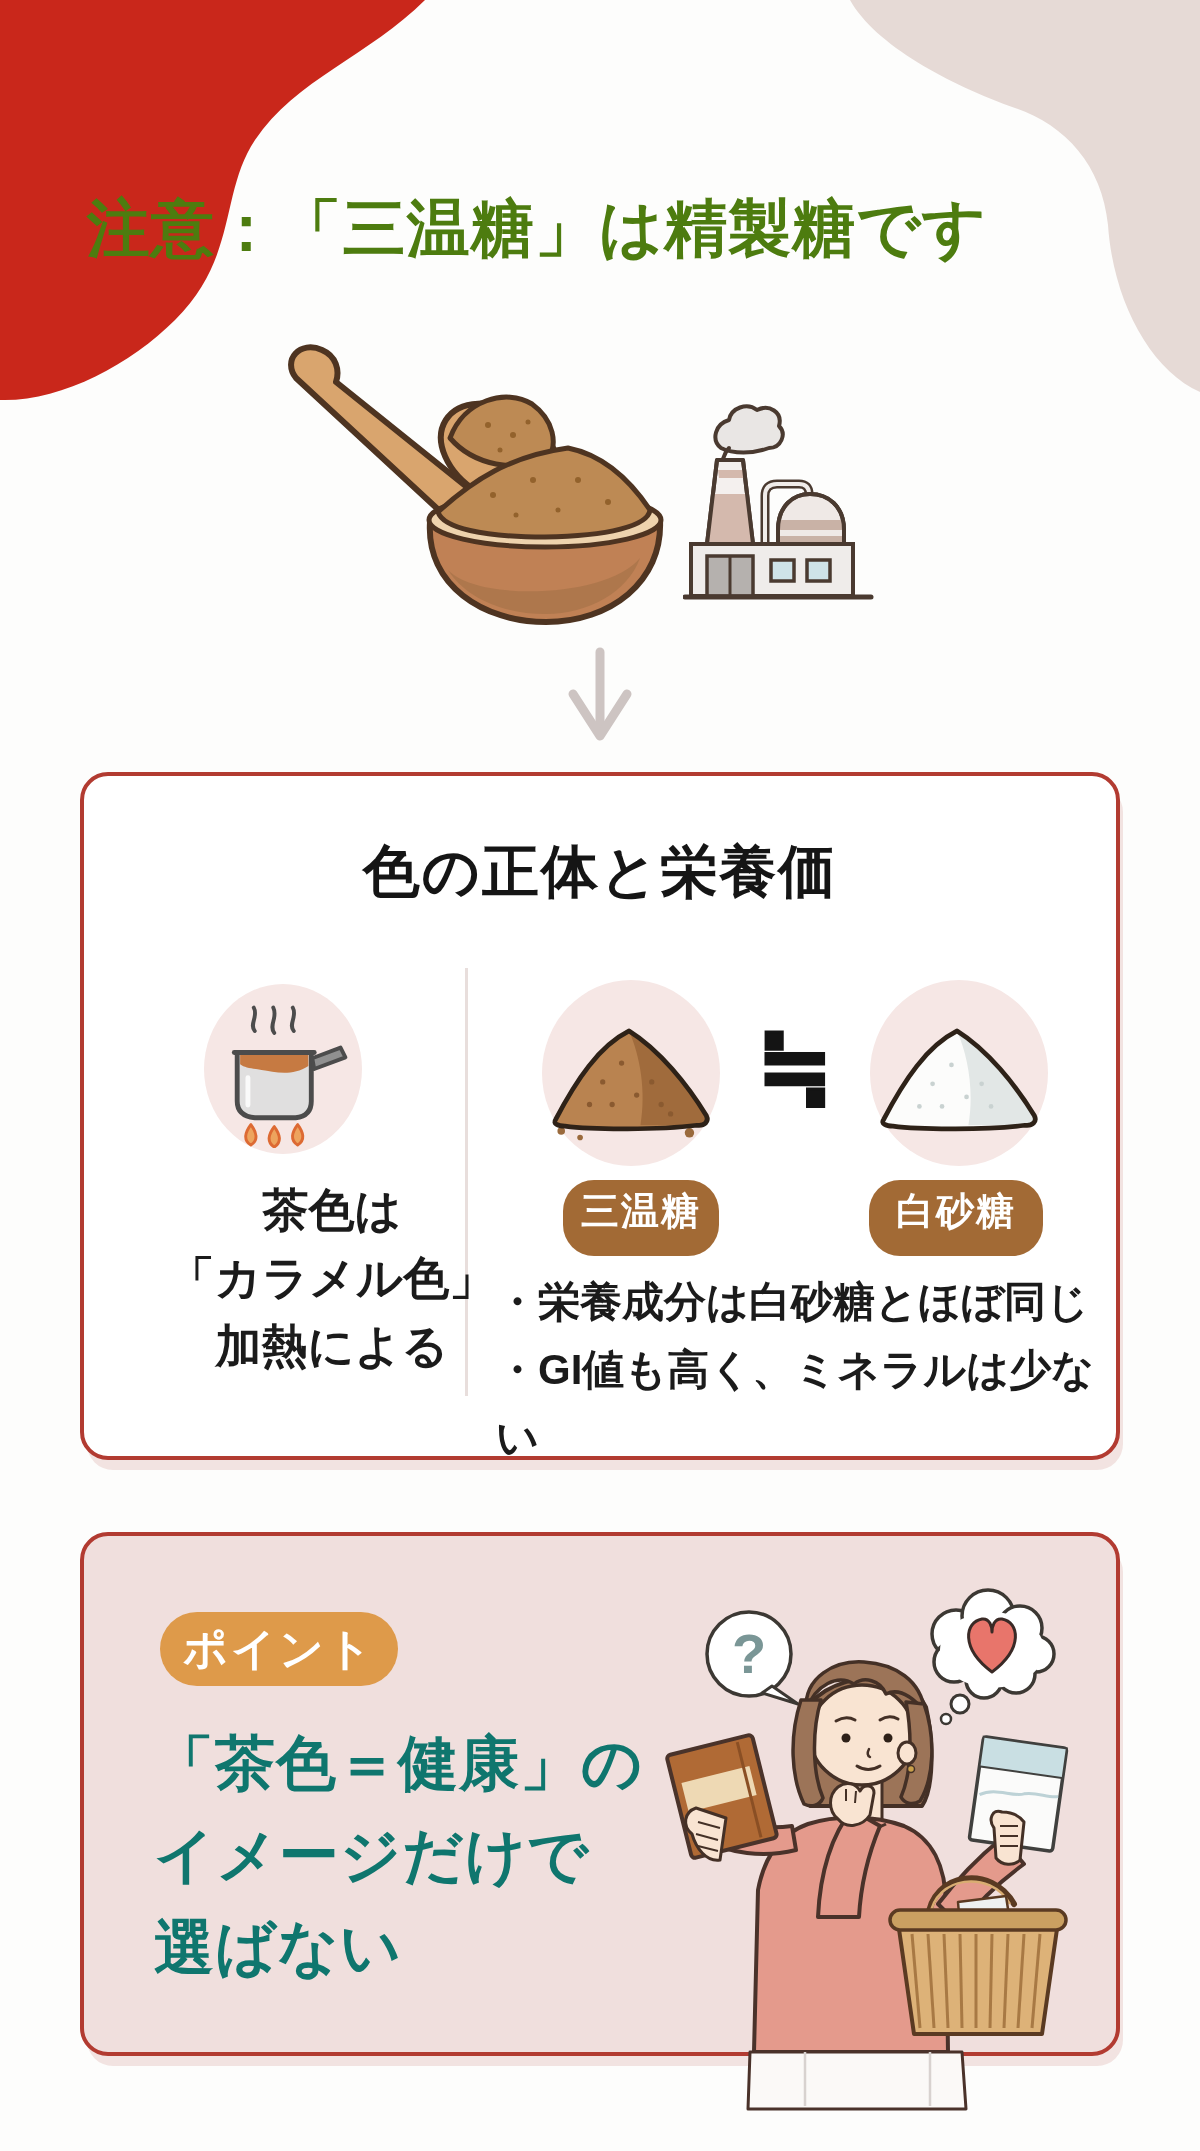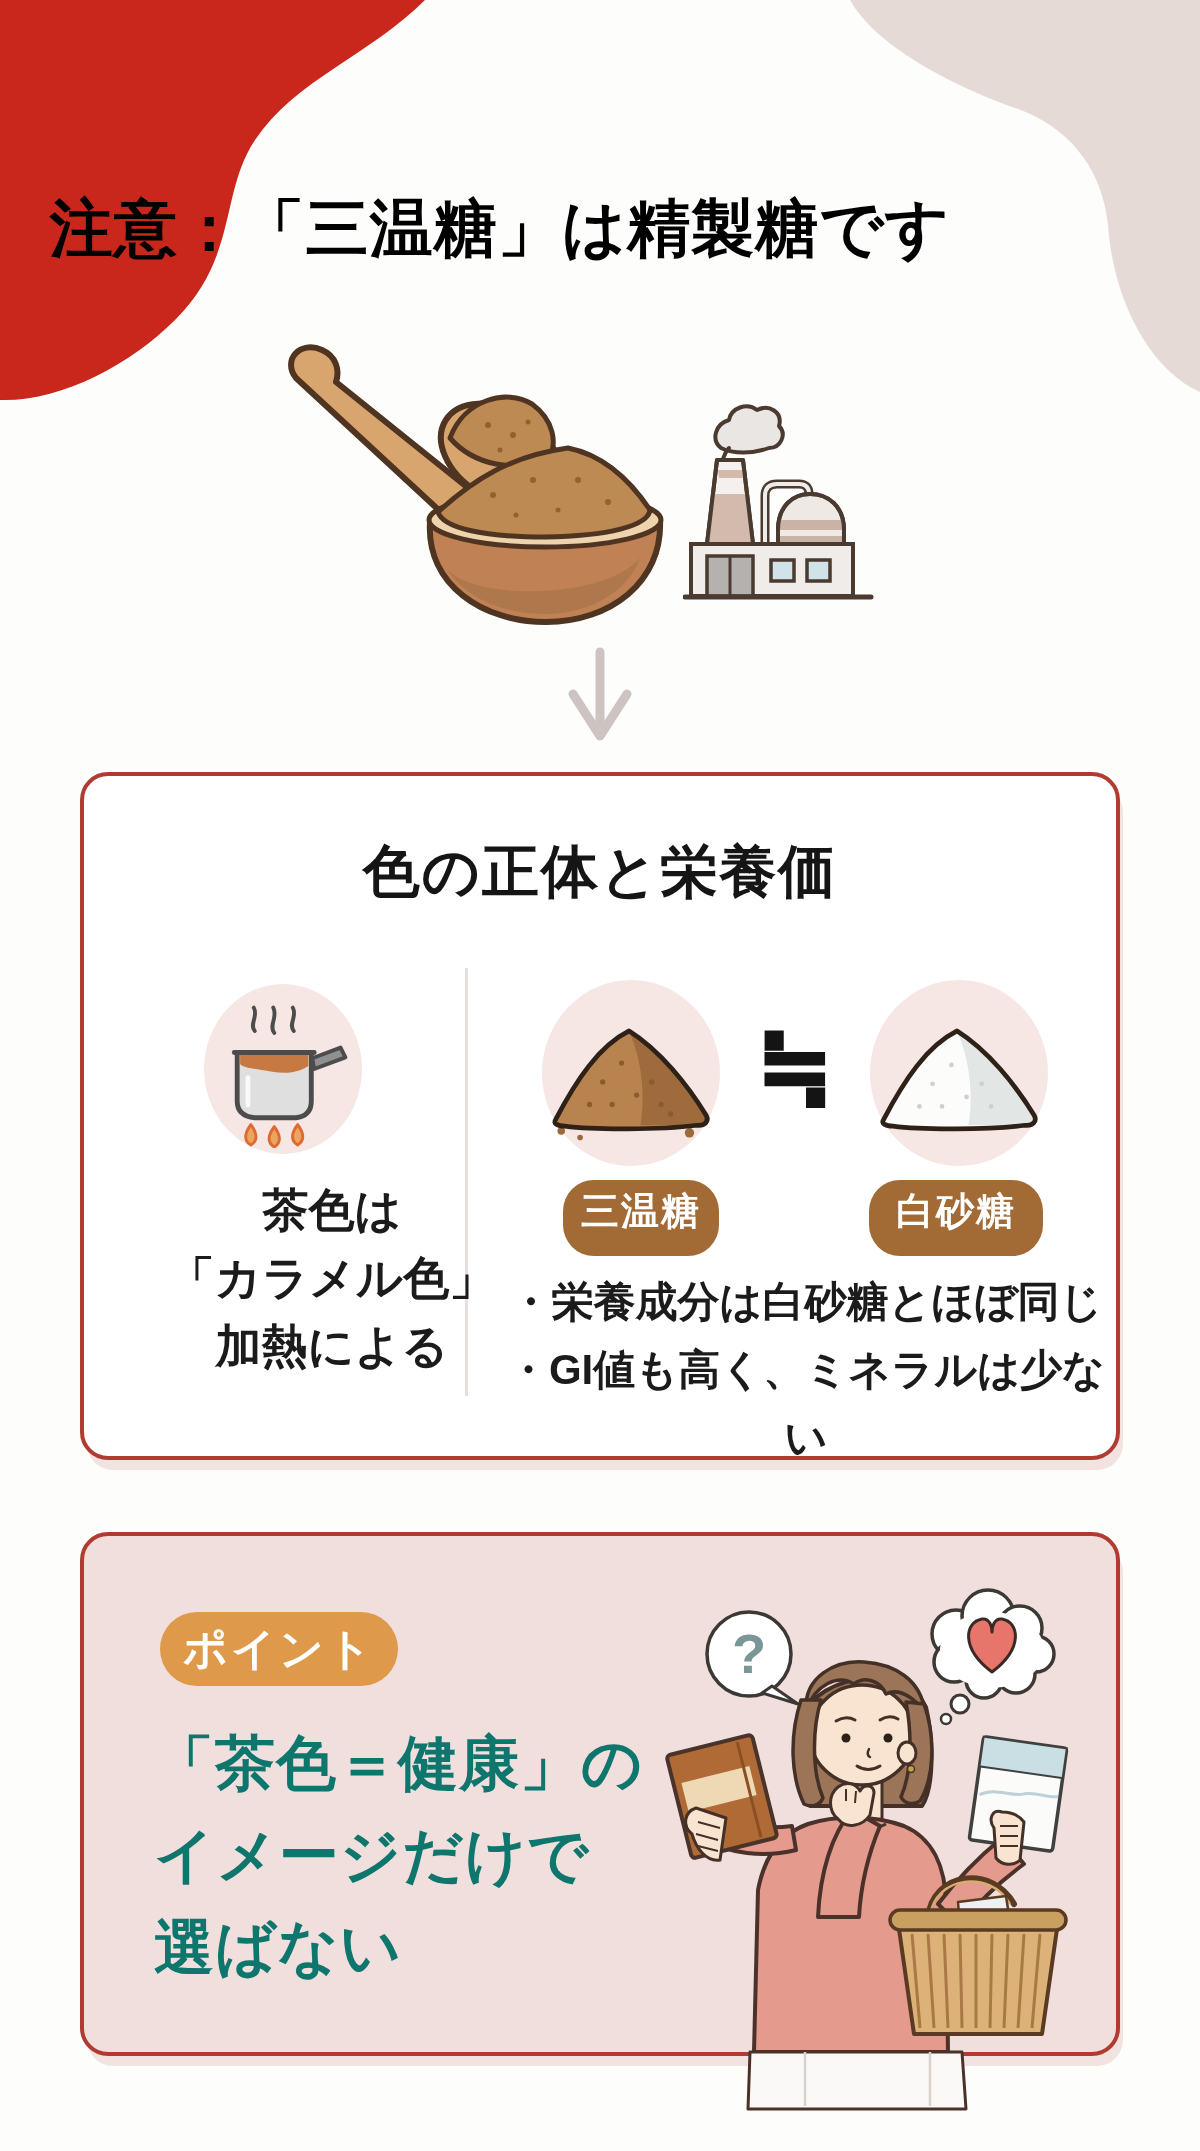--- a/index.html
+++ b/index.html
@@ -4,21 +4,21 @@
 <style>
   html,body{margin:0;padding:0;}
   body{
     width:1200px;height:2151px;position:relative;overflow:hidden;
     background:#fdfdfc;
     font-family:"Liberation Sans","DejaVu Sans",sans-serif;
   }
   .abs{position:absolute;}
   .title{
     top:186px;left:0;width:1000px;text-align:center;
-    font-size:63px;font-weight:900;color:#000000;letter-spacing:1px;
+    font-size:63px;font-weight:900;color:#4d7c0f;letter-spacing:1px;padding-left:37px;
   }
   
   .card{
     left:80px;width:1040px;background:#ffffff;
     border:4px solid #b23b31;border-radius:28px;
     box-shadow:5px 12px 0 -2px #f2e3e1;
     box-sizing:border-box;
   }
   #card1{top:772px;height:688px;}
   #card2{top:1532px;height:524px;background:#f0dfdd;}
@@ -43,21 +43,20 @@
   }
   #badge-brown{left:479px;top:404px;width:156px;}
   #badge-white{left:785px;top:404px;width:174px;}
   .caption{
     left:36px;top:400px;width:330px;text-align:center;
     font-size:46px;font-weight:800;color:#1b1b1b;line-height:68px;margin-left:47px;
   }
   .bullets{
     left:412px;top:492px;font-size:42px;font-weight:800;color:#1b1b1b;line-height:68px;
     letter-spacing:0px;
-    text-align:center;
   }
   .point-badge{
     left:76px;top:76px;width:238px;height:74px;background:#de9a4a;border-radius:40px;
     color:#fff;font-size:44px;font-weight:800;text-align:center;line-height:74px;
     letter-spacing:3px;
   }
   .p-lines{
     left:70px;top:182px;font-size:60px;font-weight:900;color:#0f766e;line-height:92px;
     letter-spacing:1px;
   }

